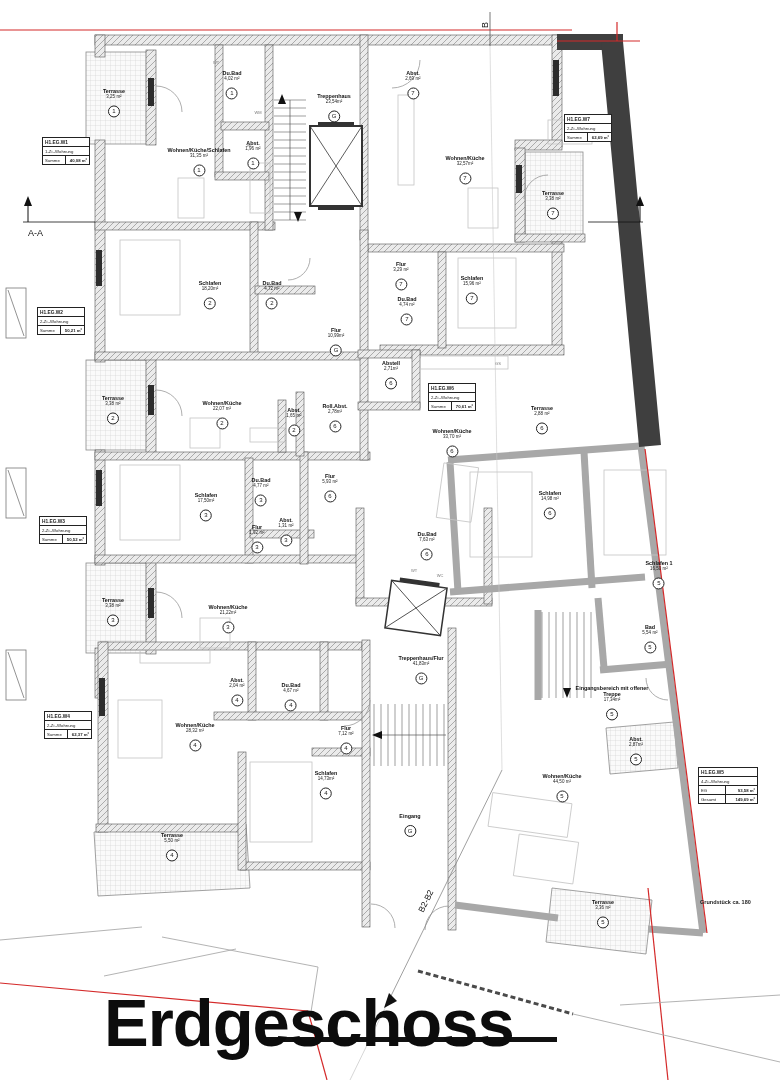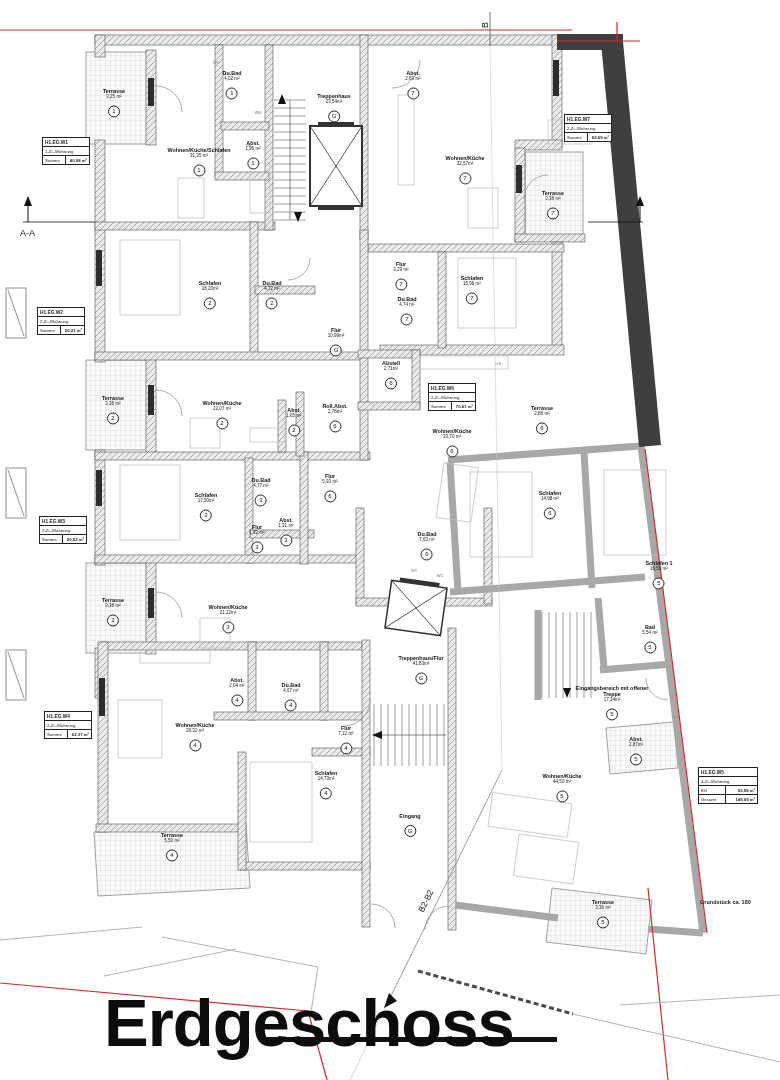--- a/index.html
+++ b/index.html
@@ -385,21 +385,21 @@
 </div>
 <div class="tbl" style="left:564px;top:114px">
   <div class="th">H1.EG.W7</div>
   <div class="tt">2-Zi.-Wohnung</div>
   <div class="trow">
       <span class="tk">Summe</span>
       <span class="tv">62,69 m²</span>
     </div>
 </div>
 
-<div class="marker" style="left:20px;top:228px">A-A</div>
+<div class="marker" style="left:28px;top:228px">A-A</div>
 <div class="marker rot90" style="left:482px;top:20px">B</div>
 <div class="marker rotb2" style="left:414px;top:896px">B2-B2</div>
 
 <div class="sl" style="left:216px;top:62px">WT</div>
 <div class="sl" style="left:250px;top:145px">WC</div>
 <div class="sl" style="left:258px;top:112px">WM</div>
 <div class="sl" style="left:498px;top:363px">GS</div>
 <div class="sl" style="left:414px;top:570px">WT</div>
 <div class="sl" style="left:440px;top:575px">WC</div>
 

